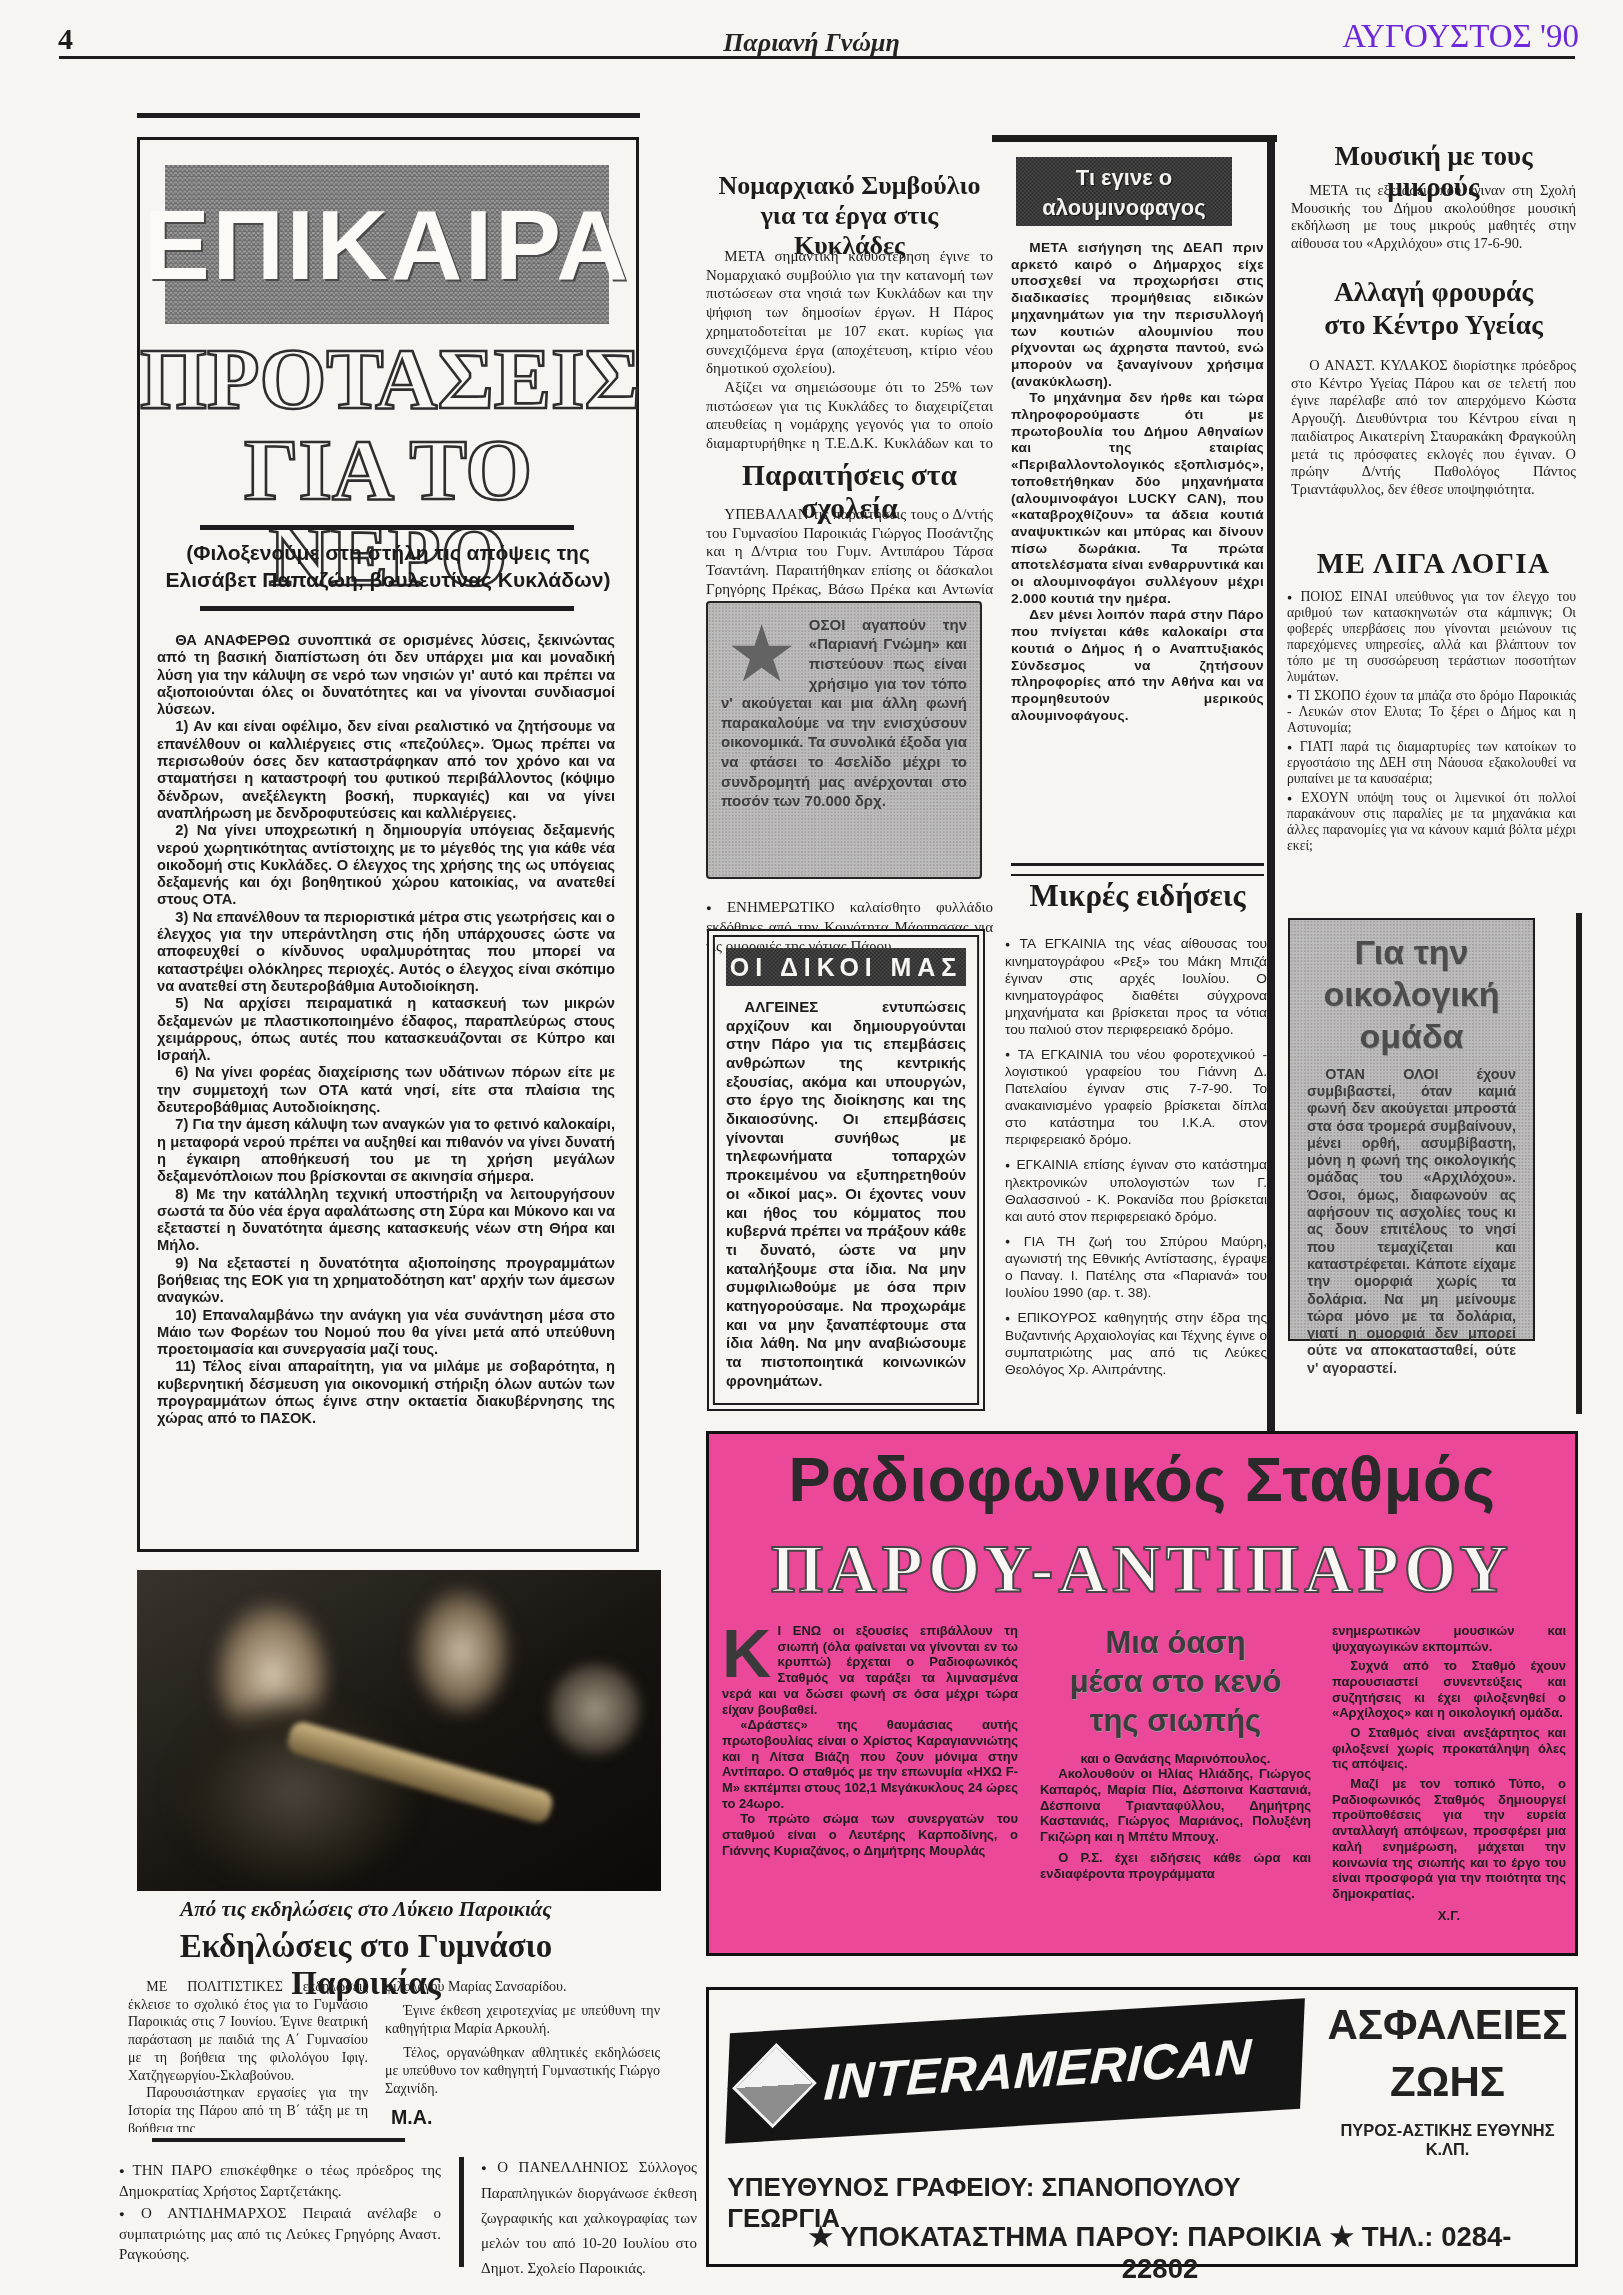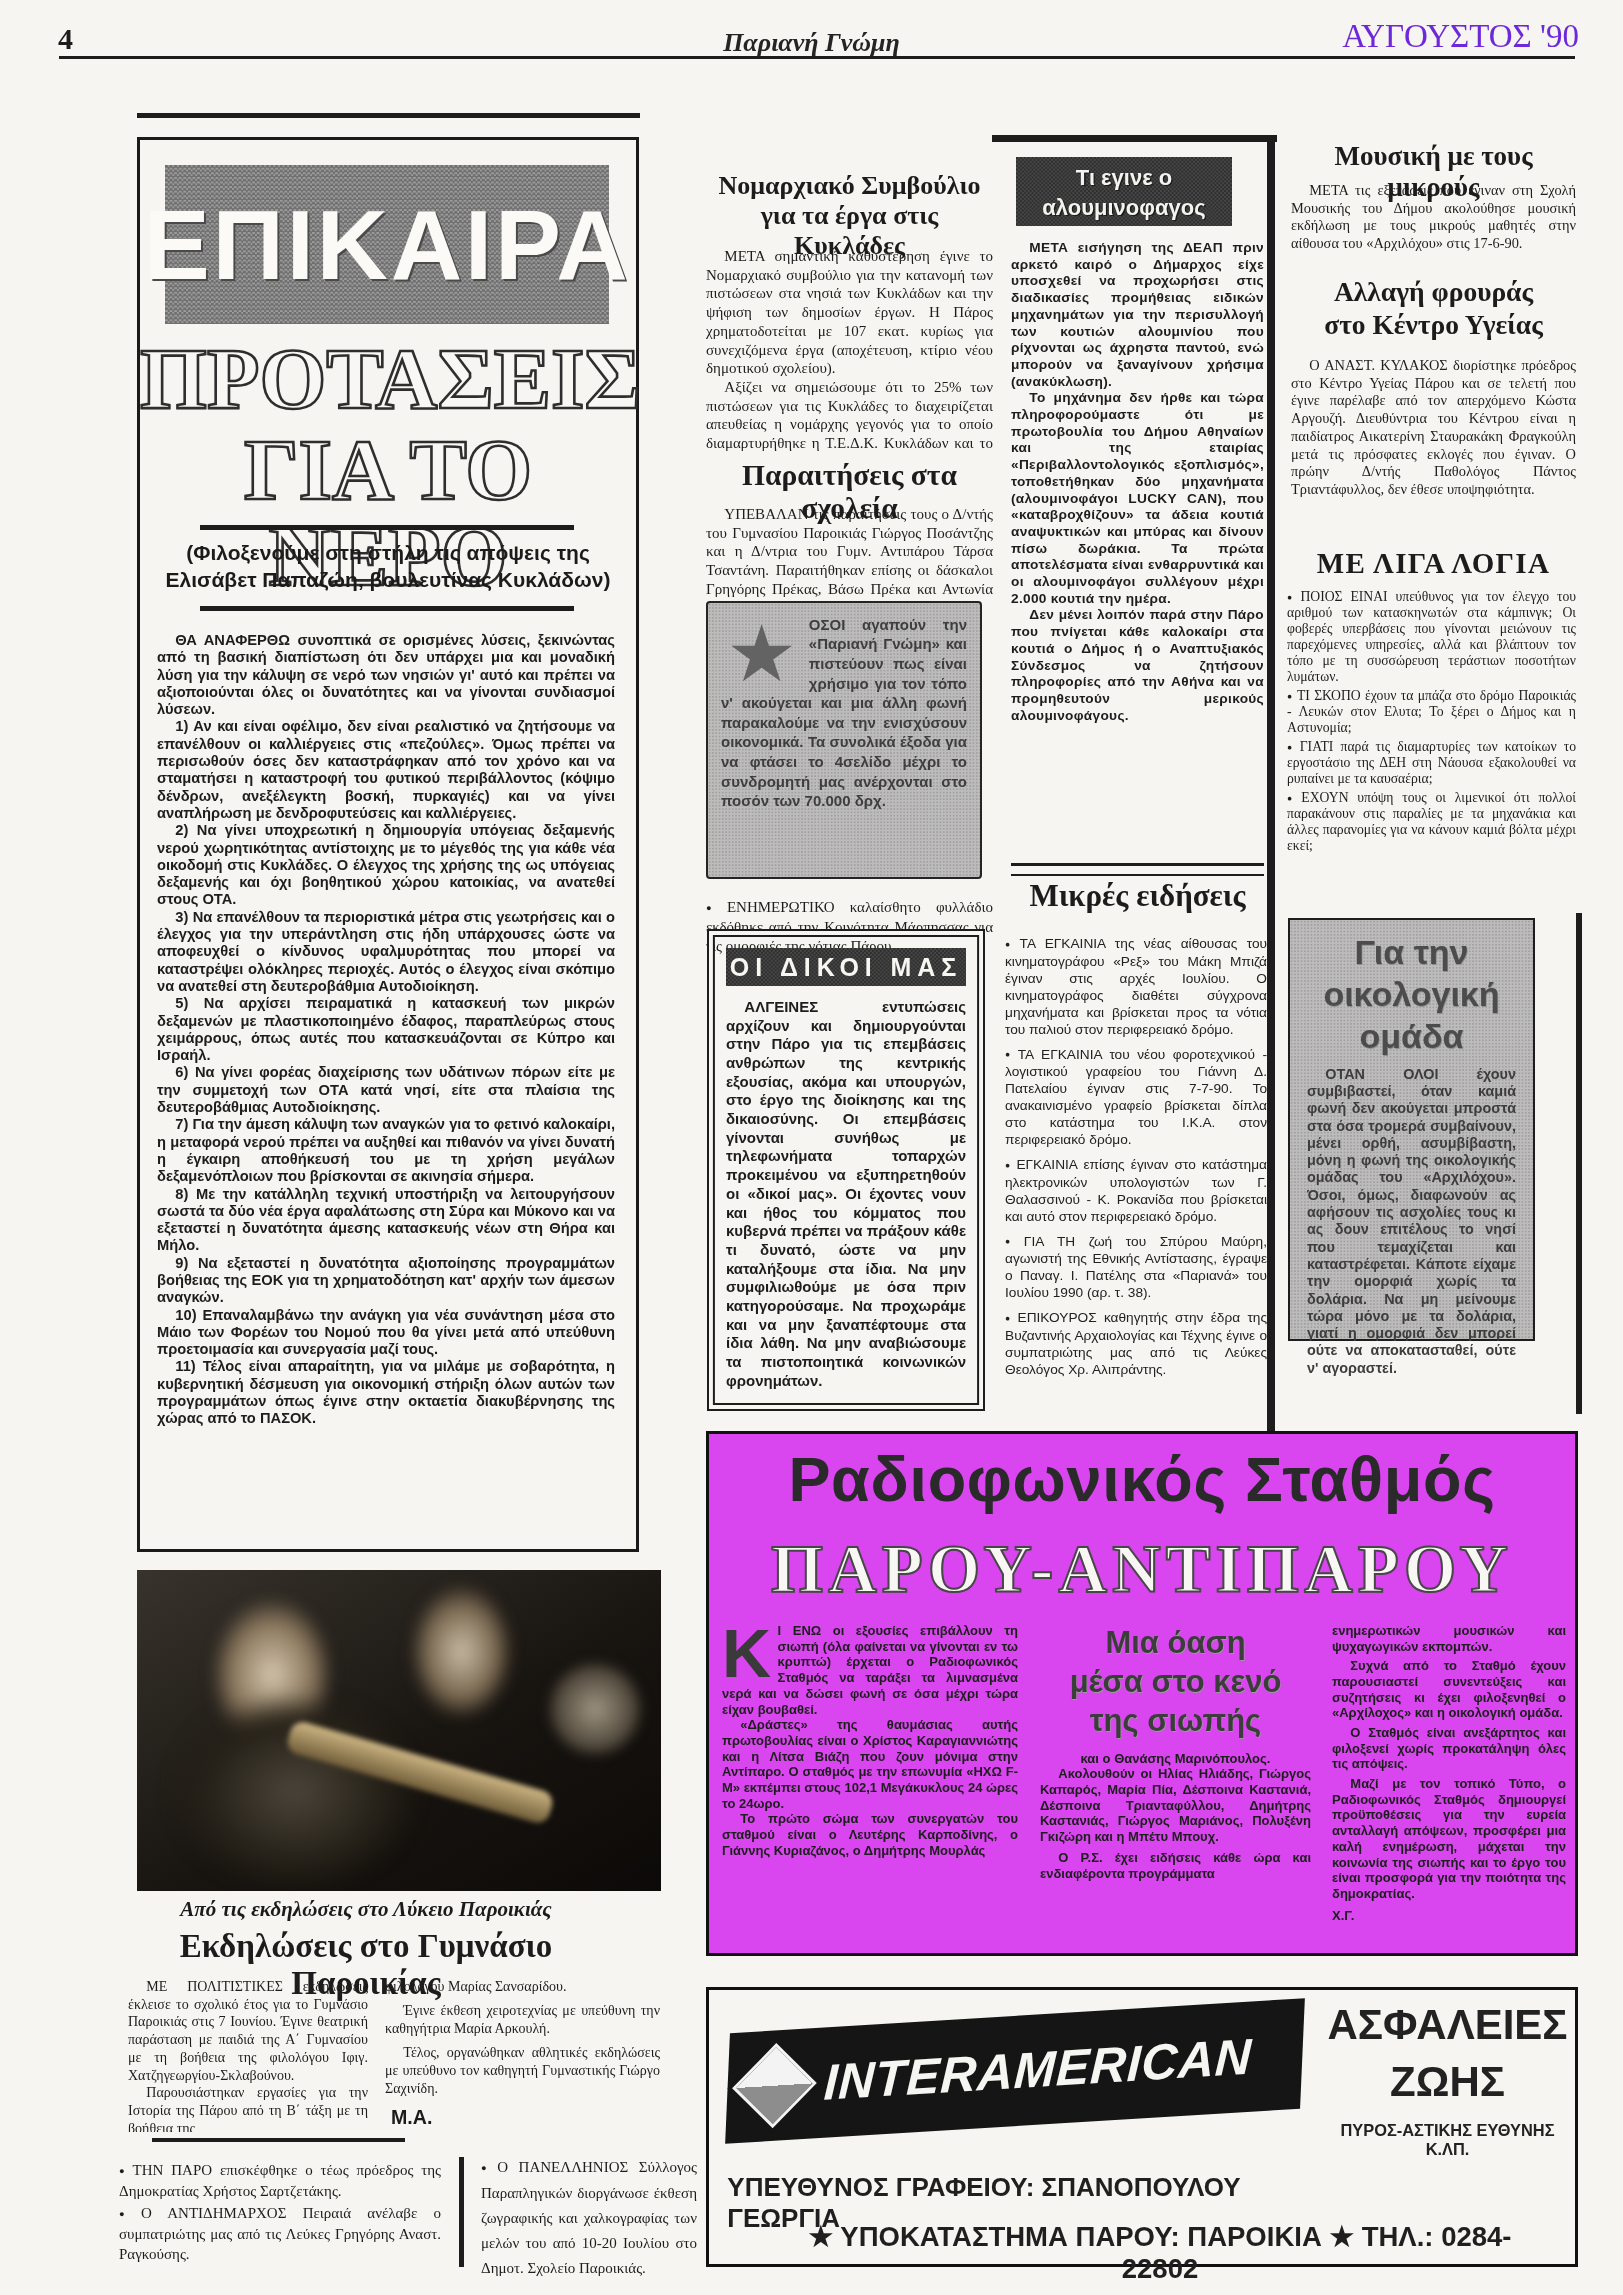--- a/index.html
+++ b/index.html
@@ -155,21 +155,21 @@
   <div class="abs rule" style="left:1576px;top:913px;width:5.9px;height:501px;"></div>
   <div class="abs halftone" style="left:1288px;top:918px;width:247px;height:423px;border:2.6px solid #1d1d1d;box-sizing:border-box;padding:10.5px 17px;">
     <div style="text-align:center;font-family:'Liberation Sans',sans-serif;font-weight:bold;color:#4c4c4c;font-size:34px;line-height:42px;text-shadow:0.7px 0.7px 0 #8f8f8f;">
       <span style="display:block;">Για την</span>
       <span style="display:block;">οικολογική</span>
       <span style="display:block;">ομάδα</span>
     </div>
     <p class="p" style="margin-top:9.2px;font-family:'Liberation Sans',sans-serif;font-weight:bold;font-size:14.4px;line-height:17.3px;color:#3d3d3d;text-align:justify;">ΟΤΑΝ ΟΛΟΙ έχουν συμβιβαστεί, όταν καμιά φωνή δεν ακούγεται μπροστά στα όσα τρομερά συμβαίνουν, μένει ορθή, ασυμβίβαστη, μόνη η φωνή της οικολογικής ομάδας του «Αρχιλόχου». Όσοι, όμως, διαφωνούν ας αφήσουν τις ασχολίες τους κι ας δουν επιτέλους το νησί που τεμαχίζεται και καταστρέφεται. Κάποτε είχαμε την ομορφιά χωρίς τα δολάρια. Να μη μείνουμε τώρα μόνο με τα δολάρια, γιατί η ομορφιά δεν μπορεί ούτε να αποκατασταθεί, ούτε ν' αγοραστεί.</p>
   </div>
 
-  <section class="abs" style="left:706px;top:1431px;width:872px;height:525px;border:3.9px solid #111;background:#d946ef;box-sizing:border-box;">
+  <section class="abs" style="left:706px;top:1431px;width:872px;height:525px;border:3.9px solid #111;background:#ec4899;box-sizing:border-box;">
     <div class="abs" style="left:0;top:9.2px;width:100%;text-align:center;font-family:'Liberation Sans',sans-serif;font-weight:bold;font-size:63px;color:#2a2a2a;letter-spacing:0.7px;">Ραδιοφωνικός Σταθμός</div>
     <div class="abs shead outline2" style="left:0;top:96px;width:100%;font-size:67px;letter-spacing:5.2px;">ΠΑΡΟΥ-ΑΝΤΙΠΑΡΟΥ</div>
     <div class="abs bsans" style="left:13px;top:189px;width:296px;height:319px;overflow:hidden;font-size:13px;line-height:15.7px;">
       <span style="float:left;font-size:68px;line-height:0.82;font-weight:bold;color:#3a3a3a;margin:2.6px 6.5px 0 0;font-family:'Liberation Sans',sans-serif;">Κ</span>
       <p class="np">Ι ΕΝΩ οι εξουσίες επιβάλλουν τη σιωπή (όλα φαίνεται να γίνονται εν τω κρυπτώ) έρχεται ο Ραδιοφωνικός Σταθμός να ταράξει τα λιμνασμένα νερά και να δώσει φωνή σε όσα μέχρι τώρα είχαν βουβαθεί.</p>
       <p class="p">«Δράστες» της θαυμάσιας αυτής πρωτοβουλίας είναι ο Χρίστος Καραγιαννιώτης και η Λίτσα Βιάζη που ζουν μόνιμα στην Αντίπαρο. Ο σταθμός με την επωνυμία «ΗΧΩ F-M» εκπέμπει στους 102,1 Μεγάκυκλους 24 ώρες το 24ωρο.</p>
       <p class="p">Το πρώτο σώμα των συνεργατών του σταθμού είναι ο Λευτέρης Καρποδίνης, ο Γιάννης Κυριαζάνος, ο Δημήτρης Μουρλάς</p>
     </div>
     <div class="abs" style="left:331px;top:189px;width:271px;height:322px;overflow:hidden;">
       <div style="text-align:center;font-family:'Liberation Sans',sans-serif;font-weight:bold;color:#3c3c3c;font-size:31px;line-height:39px;text-shadow:0.7px 0.7px 0 #9a9a9a;">
@@ -181,21 +181,21 @@
         <p class="np" actable="false" style="text-align:center;">και ο Θανάσης Μαρινόπουλος.</p>
         <p class="p">Ακολουθούν οι Ηλίας Ηλιάδης, Γιώργος Καπαρός, Μαρία Πία, Δέσποινα Καστανιά, Δέσποινα Τριανταφύλλου, Δημήτρης Καστανιάς, Γιώργος Μαριάνος, Πολυξένη Γκιζώρη και η Μπέτυ Μπουχ.</p>
         <p class="p" style="margin-top:5.2px;">Ο Ρ.Σ. έχει ειδήσεις κάθε ώρα και ενδιαφέροντα προγράμματα</p>
       </div>
     </div>
     <div class="abs bsans" style="left:623px;top:189px;width:234px;height:327px;overflow:hidden;font-size:13px;line-height:15.7px;">
       <p class="np">ενημερωτικών μουσικών και ψυχαγωγικών εκπομπών.</p>
       <p class="p" style="margin-top:3.9px;">Συχνά από το Σταθμό έχουν παρουσιαστεί συνεντεύξεις και συζητήσεις κι έχει φιλοξενηθεί ο «Αρχίλοχος» και η οικολογική ομάδα.</p>
       <p class="p" style="margin-top:3.9px;">Ο Σταθμός είναι ανεξάρτητος και φιλοξενεί χωρίς προκατάληψη όλες τις απόψεις.</p>
       <p class="p" style="margin-top:3.9px;">Μαζί με τον τοπικό Τύπο, ο Ραδιοφωνικός Σταθμός δημιουργεί προϋποθέσεις για την ευρεία ανταλλαγή απόψεων, προσφέρει μια καλή ενημέρωση, μάχεται την κοινωνία της σιωπής και το έργο του είναι προσφορά για την ποιότητα της δημοκρατίας.</p>
-      <p class="np" style="text-align:left;margin-top:6.5px;">Χ.Γ.</p>
+      <p class="np" style="text-align:center;margin-top:6.5px;">Χ.Γ.</p>
     </div>
   </section>
 
   <section class="abs" style="left:706px;top:1987px;width:872px;height:280px;border:3.3px solid #111;background:#f6f5f1;box-sizing:border-box;">
     <div class="abs" style="left:18.3px;top:26px;width:576px;height:110px;background:#151515;transform:rotate(-3.5deg) skewX(-6deg);display:flex;align-items:center;padding-left:17px;box-sizing:border-box;">
       <span style="width:54px;height:54px;transform:rotate(45deg);background:linear-gradient(135deg,#f3f3f3 0 50%,#8d8d8d 50%);border:3.9px solid #f3f3f3;box-shadow:0 0 0 3.3px #151515;display:inline-block;margin-right:19.6px;"></span>
       <span style="font-family:'Liberation Sans',sans-serif;font-weight:bold;font-style:italic;font-size:50px;color:#f5f5f2;letter-spacing:0.7px;">INTERAMERICAN</span>
     </div>
     <div class="abs" style="left:614px;top:10.5px;width:249px;text-align:center;">
       <div style="font-family:'Liberation Sans',sans-serif;font-weight:bold;font-size:42px;color:#222;">ΑΣΦΑΛΕΙΕΣ</div>

